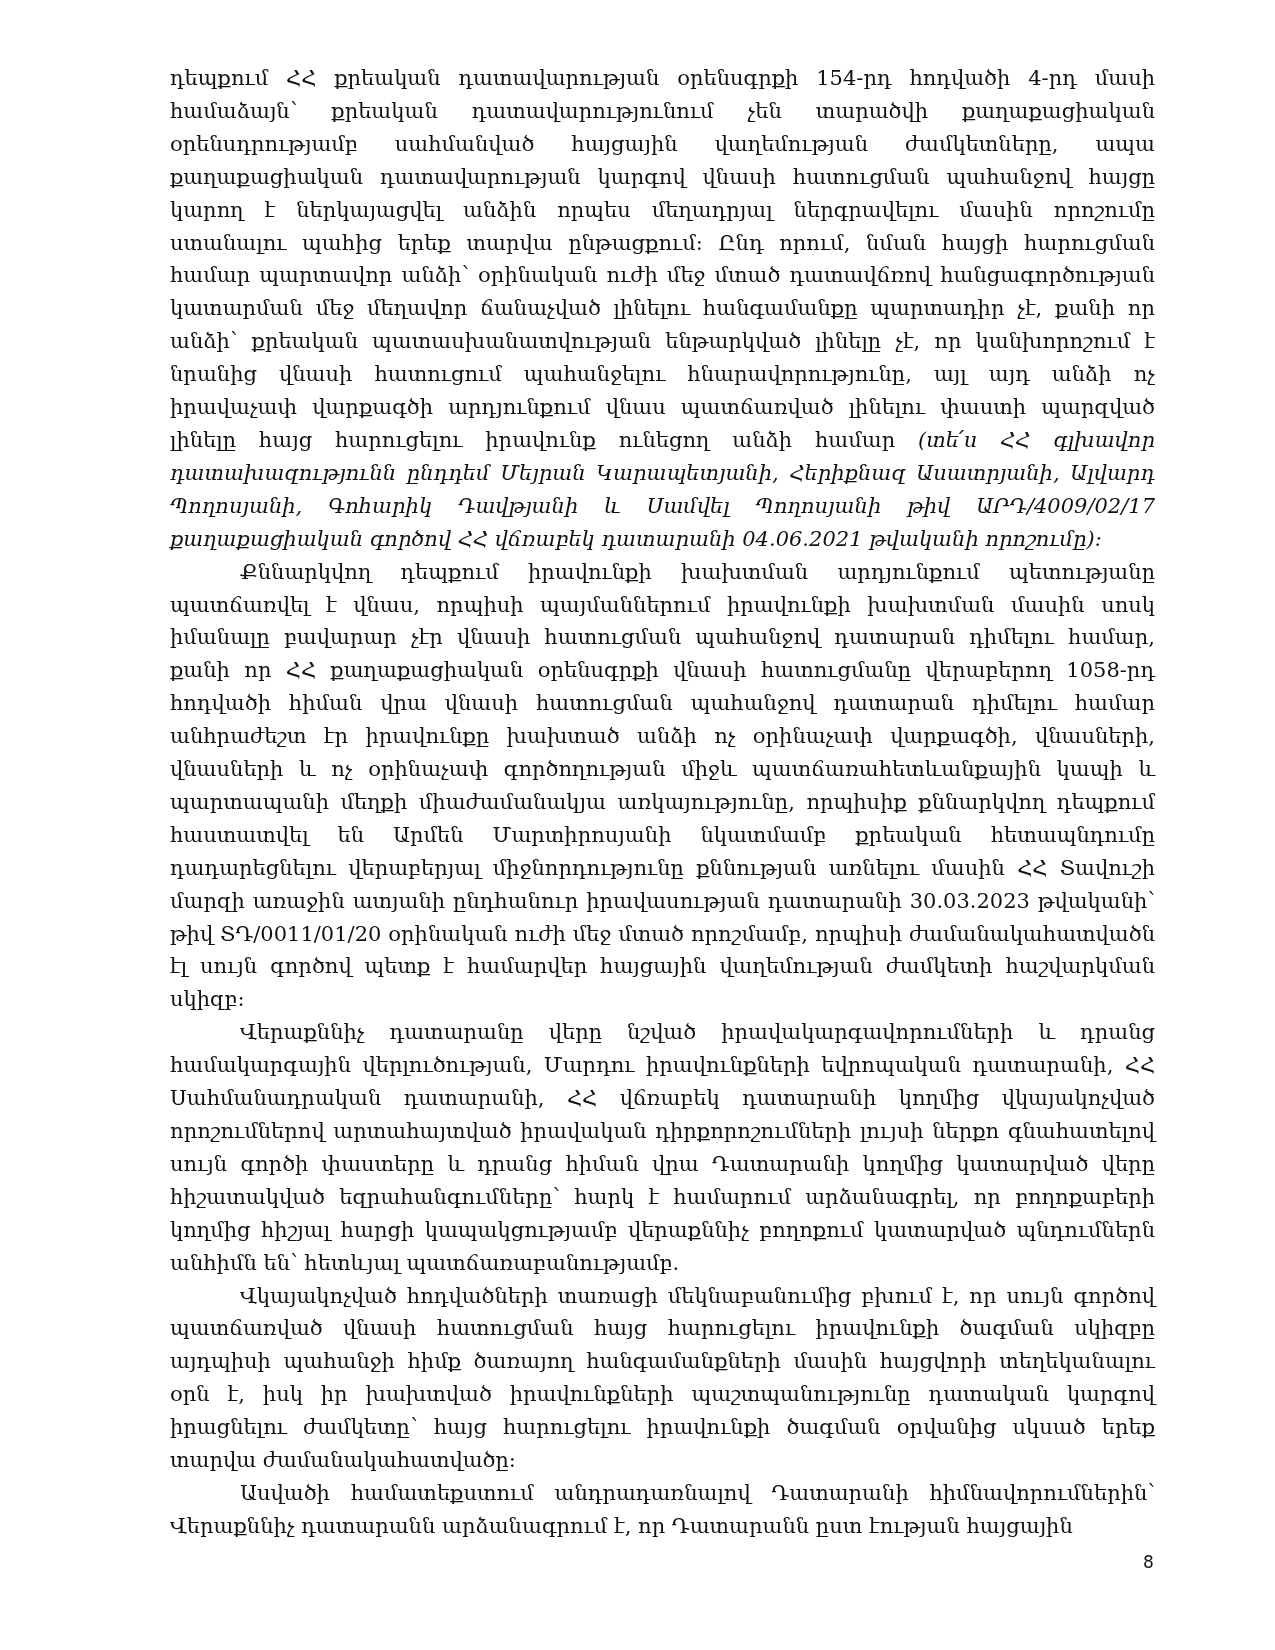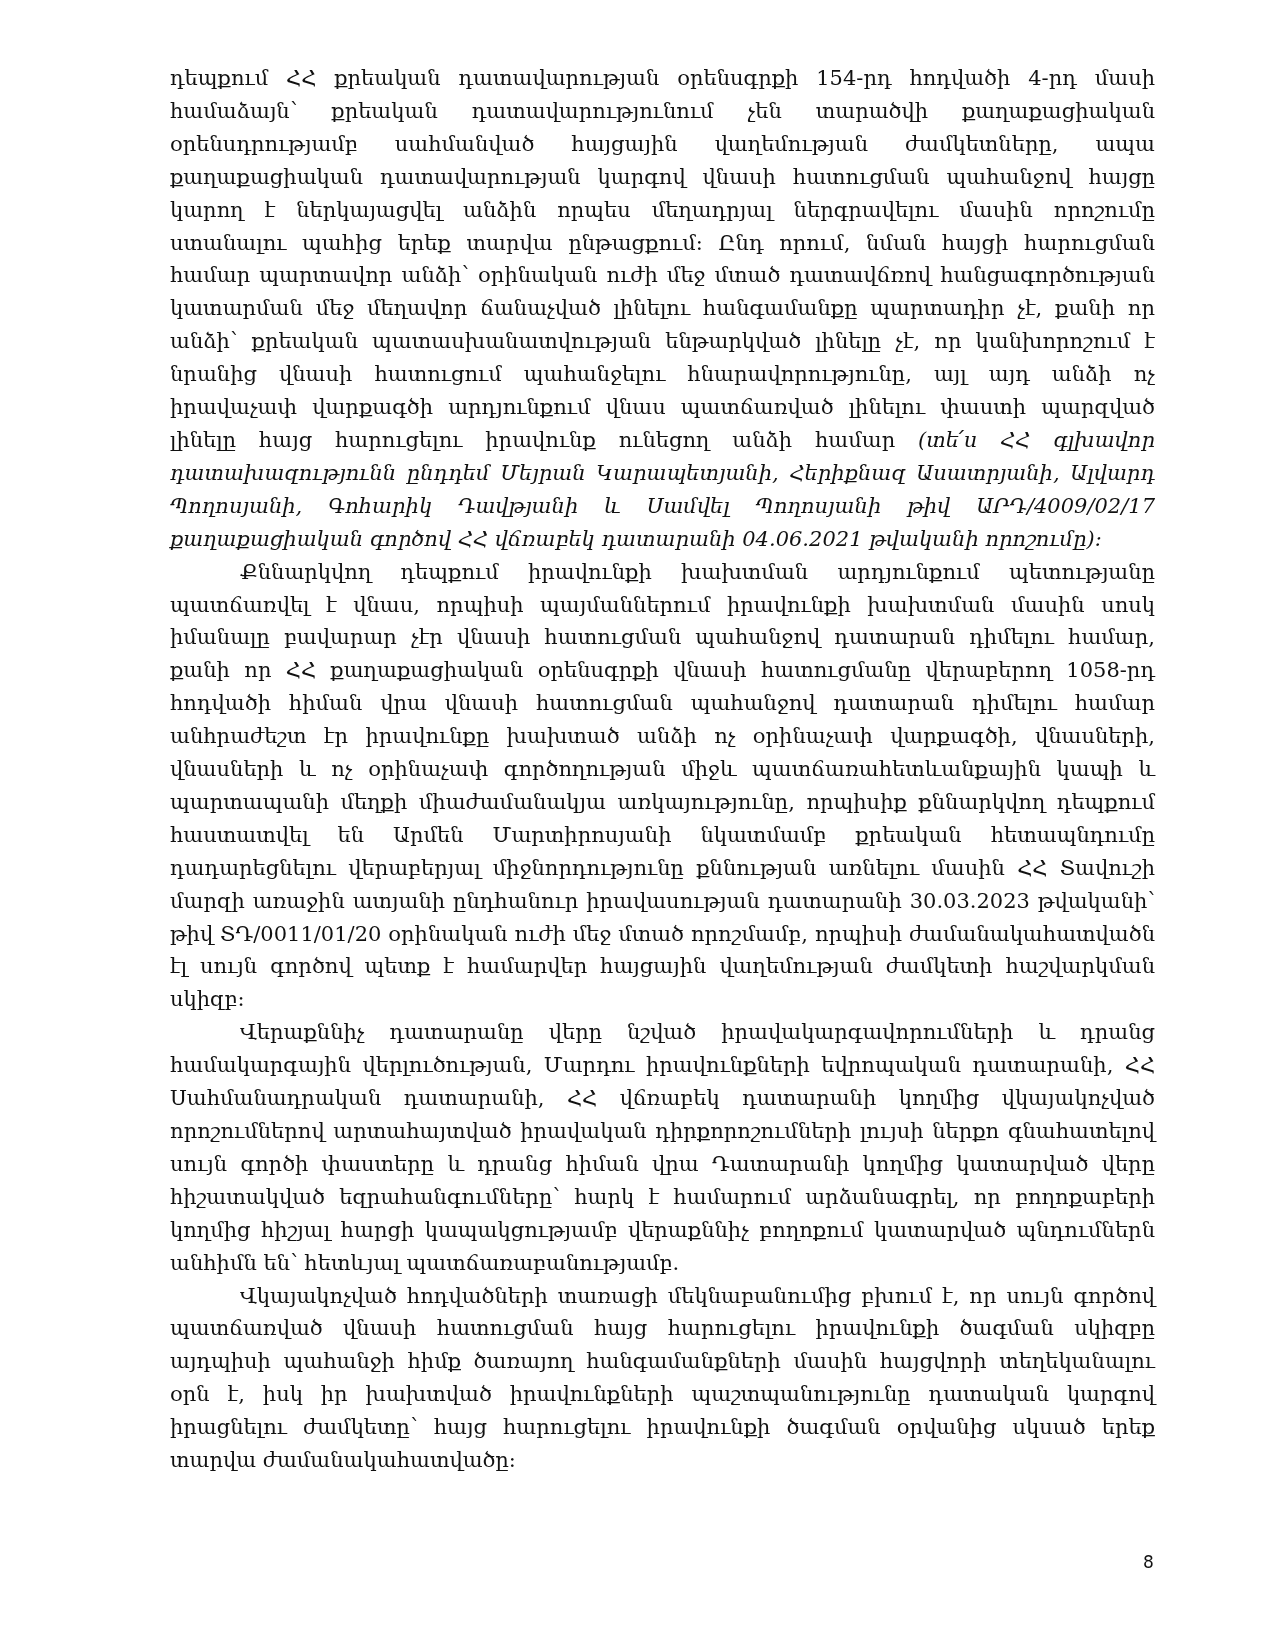--- a/index.html
+++ b/index.html
@@ -53,15 +53,16 @@
   </style>
 </head>
 <body>
 
 <div class="page">
   <div class="text-block">
     <p class="para"><span>դեպքում ՀՀ քրեական դատավարության օրենսգրքի 154-րդ հոդվածի 4-րդ մասի համաձայն՝ քրեական դատավարությունում չեն տարածվի քաղաքացիական օրենսդրությամբ սահմանված հայցային վաղեմության ժամկետները, ապա քաղաքացիական դատավարության կարգով վնասի հատուցման պահանջով հայցը կարող է ներկայացվել անձին որպես մեղադրյալ ներգրավելու մասին որոշումը ստանալու պահից երեք տարվա ընթացքում: Ընդ որում, նման հայցի հարուցման համար պարտավոր անձի՝ օրինական ուժի մեջ մտած դատավճռով հանցագործության կատարման մեջ մեղավոր ճանաչված լինելու հանգամանքը պարտադիր չէ, քանի որ անձի՝ քրեական պատասխանատվության ենթարկված լինելը չէ, որ կանխորոշում է նրանից վնասի հատուցում պահանջելու հնարավորությունը, այլ այդ անձի ոչ իրավաչափ վարքագծի արդյունքում վնաս պատճառված լինելու փաստի պարզված լինելը հայց հարուցելու իրավունք ունեցող անձի համար </span><span class="cite">(տե՛ս ՀՀ գլխավոր դատախազությունն ընդդեմ Մեյրան Կարապետյանի, Հերիքնազ Ասատրյանի, Ալվարդ Պողոսյանի, Գոհարիկ Դավթյանի և Սամվել Պողոսյանի թիվ ԱՐԴ/4009/02/17 քաղաքացիական գործով ՀՀ վճռաբեկ դատարանի 04.06.2021 թվականի որոշումը):</span></p>
     <p class="para indent">Քննարկվող դեպքում իրավունքի խախտման արդյունքում պետությանը պատճառվել է վնաս, որպիսի պայմաններում իրավունքի խախտման մասին սոսկ իմանալը բավարար չէր վնասի հատուցման պահանջով դատարան դիմելու համար, քանի որ ՀՀ քաղաքացիական օրենսգրքի վնասի հատուցմանը վերաբերող 1058-րդ հոդվածի հիման վրա վնասի հատուցման պահանջով դատարան դիմելու համար անհրաժեշտ էր իրավունքը խախտած անձի ոչ օրինաչափ վարքագծի, վնասների, վնասների և ոչ օրինաչափ գործողության միջև պատճառահետևանքային կապի և պարտապանի մեղքի միաժամանակյա առկայությունը, որպիսիք քննարկվող դեպքում հաստատվել են Արմեն Մարտիրոսյանի նկատմամբ քրեական հետապնդումը դադարեցնելու վերաբերյալ միջնորդությունը քննության առնելու մասին ՀՀ Տավուշի մարզի առաջին ատյանի ընդհանուր իրավասության դատարանի 30.03.2023 թվականի՝ թիվ ՏԴ/0011/01/20 օրինական ուժի մեջ մտած որոշմամբ, որպիսի ժամանակահատվածն էլ սույն գործով պետք է համարվեր հայցային վաղեմության ժամկետի հաշվարկման սկիզբ:</p>
     <p class="para indent">Վերաքննիչ դատարանը վերը նշված իրավակարգավորումների և դրանց համակարգային վերլուծության, Մարդու իրավունքների եվրոպական դատարանի, ՀՀ Սահմանադրական դատարանի, ՀՀ վճռաբեկ դատարանի կողմից վկայակոչված որոշումներով արտահայտված իրավական դիրքորոշումների լույսի ներքո գնահատելով սույն գործի փաստերը և դրանց հիման վրա Դատարանի կողմից կատարված վերը հիշատակված եզրահանգումները՝ հարկ է համարում արձանագրել, որ բողոքաբերի կողմից հիշյալ հարցի կապակցությամբ վերաքննիչ բողոքում կատարված պնդումներն անհիմն են՝ հետևյալ պատճառաբանությամբ.</p>
     <p class="para indent">Վկայակոչված հոդվածների տառացի մեկնաբանումից բխում է, որ սույն գործով պատճառված վնասի հատուցման հայց հարուցելու իրավունքի ծագման սկիզբը այդպիսի պահանջի հիմք ծառայող հանգամանքների մասին հայցվորի տեղեկանալու օրն է, իսկ իր խախտված իրավունքների պաշտպանությունը դատական կարգով իրացնելու ժամկետը՝ հայց հարուցելու իրավունքի ծագման օրվանից սկսած երեք տարվա ժամանակահատվածը:</p>
+    <p class="para indent">Ասվածի համատեքստում անդրադառնալով Դատարանի հիմնավորումներին՝ Վերաքննիչ դատարանն արձանագրում է, որ Դատարանն ըստ էության հայցային</p>
   </div>
   <div class="page-number">8</div>
 </div>
 
 </body></html>

